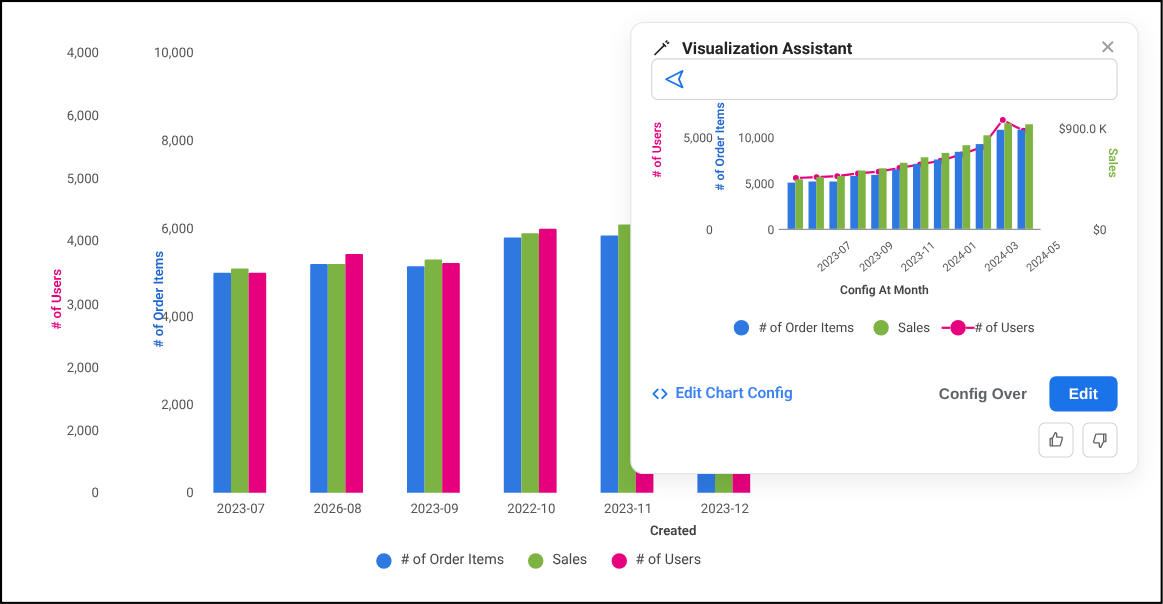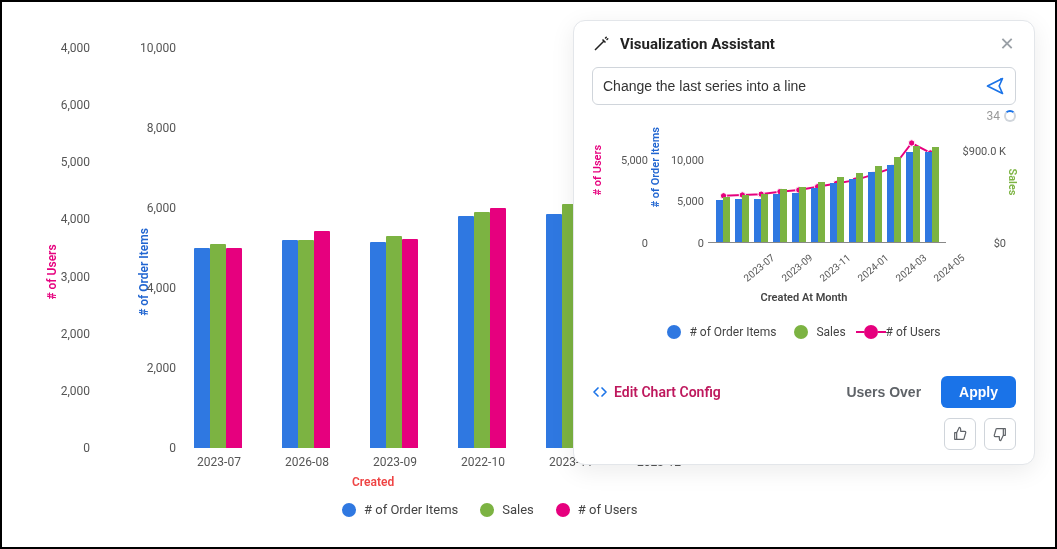--- a/index.html
+++ b/index.html
@@ -98,22 +98,23 @@
       color: #555;
       text-align: center;
       width: 70px;
     }
     .x-label-main {
       position: absolute;
       top: 433px;
       left: 310px;
       width: 520px;
       font-size: 12px;
-      color: #ef4444;
+      color: #404040;
       font-weight: 600;
+      text-align: center;
     }
     .legend-main {
       position: absolute;
       top: 460px;
       left: 300px;
       display: flex;
       gap: 22px;
       align-items: center;
       font-size: 13px;
       color: #444;
@@ -133,21 +134,20 @@
       background: #fff;
       border: 1px solid #e3e6ea;
       border-radius: 12px;
       box-shadow: 0 6px 24px rgba(0,0,0,0.08);
       padding: 14px 18px 14px 18px;
     }
     .panel-header {
       display: flex;
       align-items: center;
       gap: 10px;
-      margin-bottom: 14px;
     }
     .wand-icon {
       width: 18px; height: 18px;
       display: inline-flex;
       align-items: center;
       justify-content: center;
     }
     .panel-title { font-weight: 700; font-size: 15px; color: #222; flex: 1; }
     .close-icon {
       width: 18px; height: 18px; color: #9aa0a6; cursor: pointer;
@@ -308,21 +308,21 @@
     .pv-line-marker::before { left:-8px; }
     .pv-line-marker::after { right:-8px; }
 
     .panel-actions {
       display:flex;
       align-items:center;
       gap:8px;
       margin-bottom: 10px;
     }
     .edit-config {
-      color:#be185d;
+      color:#3b82f6;
       font-weight:600;
       font-size:14px;
       display:flex;
       align-items:center;
       gap:6px;
       cursor:pointer;
     }
     .spacer { flex:1; }
     .btn-text {
       color:#5f6368;
@@ -451,33 +451,28 @@
         <svg viewBox="0 0 24 24" width="18" height="18" fill="none" stroke="#222" stroke-width="2">
             <path d="M4 20 L16 8 M14 6 L18 10 M20 4 l0 0"></path>
             <path d="M18 4 l1 -1 M20 6 l1 -1" stroke-linecap="round"></path>
           </svg>
       </span>
       <div class="panel-title">Visualization Assistant</div>
       <div class="close-icon">✕</div>
     </div>
 
     <div class="prompt-box">
-      <input class="prompt-input" value="Change the last series into a line" style="">
       <span class="send-icon">
         <svg viewBox="0 0 24 24" width="20" height="20">
             <path d="M3 12 L21 3 L17 12 L21 21 Z" fill="none" stroke="#1a73e8" stroke-width="2" stroke-linejoin="round"></path>
             <circle cx="19" cy="4" r="1.2" fill="#1a73e8"></circle>
           </svg>
       </span>
     </div>
 
-    <div class="countdown">
-      <span>34</span>
-      <span class="spinner"></span>
-    </div>
 
     <div class="preview">
       <div class="pv-axis-users"># of Users</div>
       <div class="pv-axis-items"># of Order Items</div>
       <div class="pv-axis-sales">Sales</div>
 
       <div class="pv-yticks-users" id="pv-yticks-users">
           <div class="pv-ytick" style="top: 114px;">0</div>
           <div class="pv-ytick" style="top: 30.6667px;">5,000</div>
         </div>
@@ -556,21 +551,21 @@
         </div>
 
       <div class="pv-xticks" id="pv-xticks">
           <div class="pv-xtick" style="left: 24.5px;">2023-07</div>
           <div class="pv-xtick" style="left: 62.5px;">2023-09</div>
           <div class="pv-xtick" style="left: 100.5px;">2023-11</div>
           <div class="pv-xtick" style="left: 138.5px;">2024-01</div>
           <div class="pv-xtick" style="left: 176.5px;">2024-03</div>
           <div class="pv-xtick" style="left: 214.5px;">2024-05</div>
         </div>
-      <div class="pv-xlabel">Created At Month</div>
+      <div class="pv-xlabel">Config At Month</div>
 
       <div class="pv-legend">
         <div class="leg-item">
           <span class="dot dot-blue"></span>
           <span># of Order Items</span>
         </div>
         <div class="leg-item">
           <span class="dot dot-green"></span>
           <span>Sales</span>
         </div>
@@ -582,22 +577,22 @@
     </div>
 
     <div class="panel-actions">
       <div class="edit-config">
         <svg width="16" height="16" viewBox="0 0 24 24">
             <path d="M9 6 L3 12 L9 18 M15 6 L21 12 L15 18" fill="none" stroke="#1a73e8" stroke-width="2.5" stroke-linecap="round" stroke-linejoin="round"></path>
           </svg>
         <span>Edit Chart Config</span>
       </div>
       <div class="spacer"></div>
-      <button class="btn-text">Users Over</button>
-      <button class="btn-primary">Apply</button>
+      <button class="btn-text">Config Over</button>
+      <button class="btn-primary">Edit</button>
     </div>
 
     <div class="feedback">
       <div class="fb-btn">
         <svg width="16" height="16" viewBox="0 0 24 24">
             <path d="M7 20 H4 V10 H7 Z M7 10 L11 2 C12 2 13 3 13 5 V8 H19 C21 8 21 10 20 12 L18 19 C18 20 17 20 16 20 H7" fill="none" stroke="#5f6368" stroke-width="1.8" stroke-linejoin="round"></path>
           </svg>
       </div>
       <div class="fb-btn">
         <svg width="16" height="16" viewBox="0 0 24 24">

